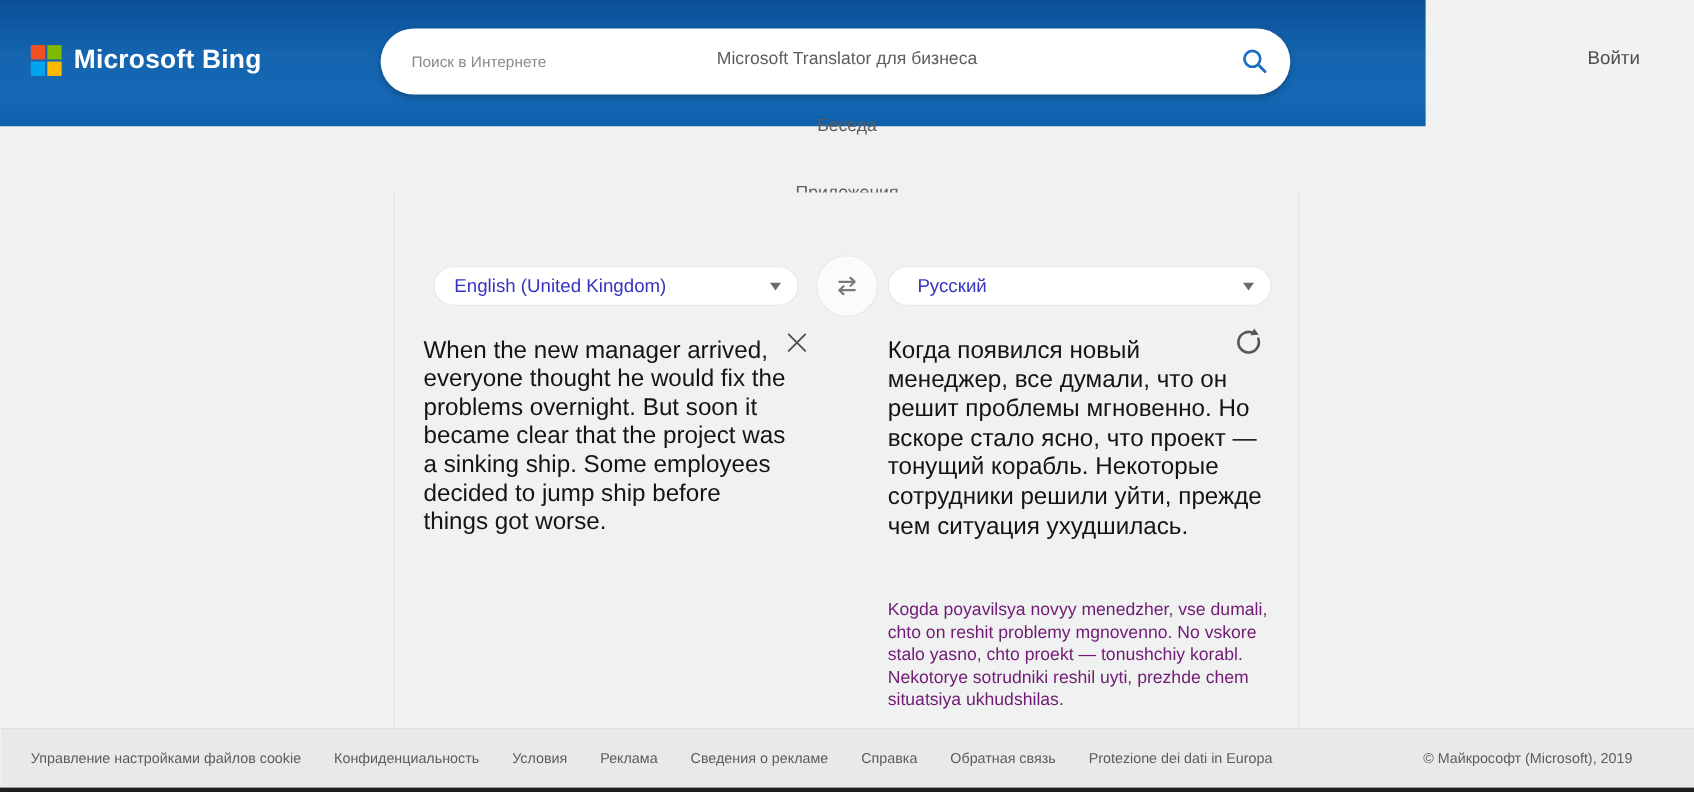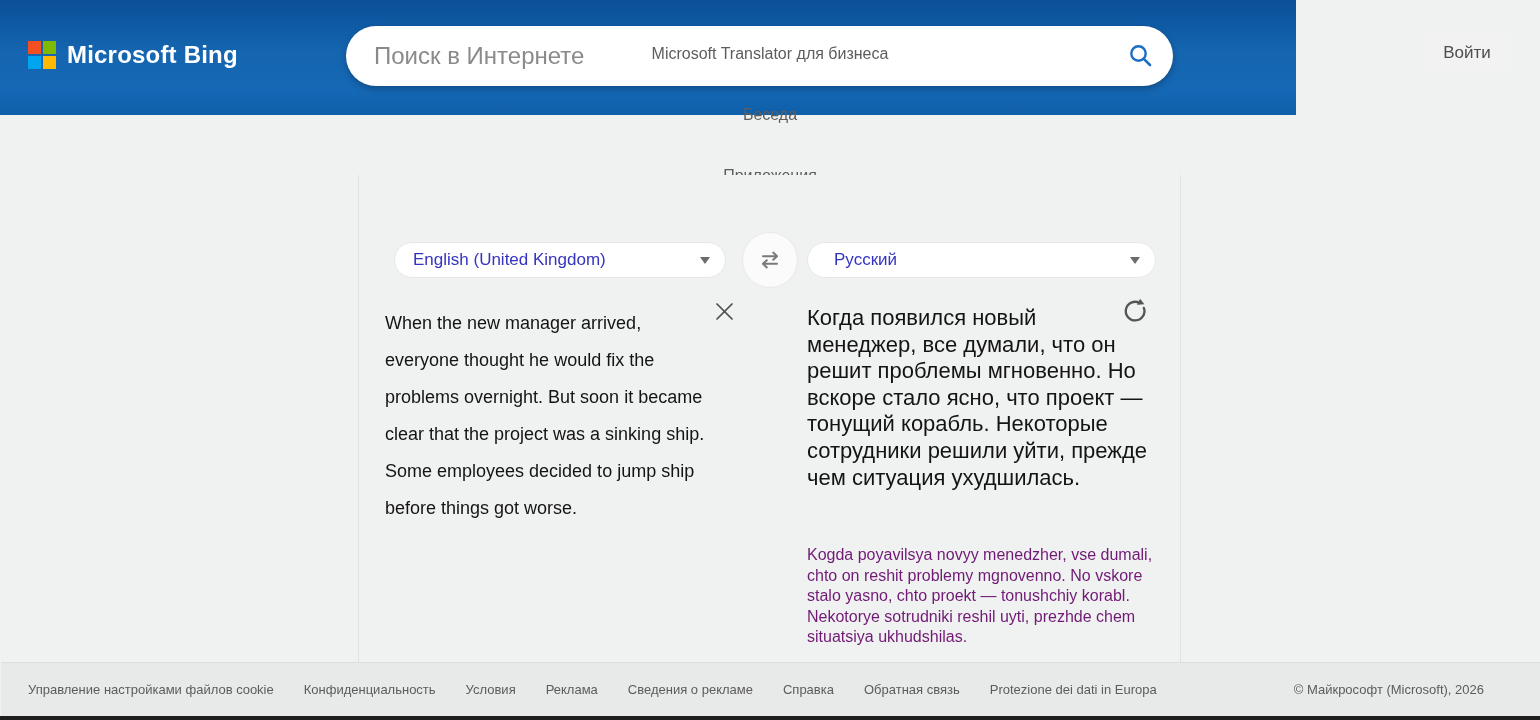--- a/index.html
+++ b/index.html
@@ -20,21 +20,21 @@
   .logo-grid span { display:block; width:13px; height:13px; }
   .brand-name { color:#ffffff; font-size:24px; font-weight:700; letter-spacing:.2px; }
 
   .searchbox {
     position:absolute; left:346px; top:26px; width:827px; height:60px;
     background:#ffffff; border-radius:30px; display:flex; align-items:center;
     box-shadow:0 3px 7px rgba(0,0,0,.25);
   }
   .searchbox input {
     flex:1; height:100%; border:none; outline:none; background:transparent;
-    padding-left:28px; font-size:24px; color:#333;
+    padding-left:28px; font-size:14px; color:#333;
     font-family:"Liberation Sans","DejaVu Sans",sans-serif;
   }
   .searchbox input::placeholder { color:#8a8a8a; }
   .search-btn { width:64px; height:100%; border:none; background:transparent; display:flex; align-items:center; justify-content:center; cursor:pointer; }
 
   .signin-btn {
     position:absolute; left:1424px; top:33px; width:86px; height:39px;
     background:#f2f2f2; border:none; border-radius:3px;
     font-size:17px; color:#4d4d4d; cursor:pointer;
     font-family:"Liberation Sans","DejaVu Sans",sans-serif;
@@ -67,21 +67,21 @@
   .caret { width:0; height:0; border-left:5.5px solid transparent; border-right:5.5px solid transparent; border-top:7px solid #6b6b6b; }
 
   .swap-btn {
     position:absolute; left:383px; top:57px; width:56px; height:56px;
     border-radius:50%; background:#fbfbfb; border:1px solid #e9e9e9;
     display:flex; align-items:center; justify-content:center; cursor:pointer;
   }
 
   .source-text {
     position:absolute; left:26px; top:130px; width:334px;
-    font-size:18px; line-height:37px; color:#141414; cursor:text;
+    font-size:22px; line-height:26px; color:#141414; cursor:text;
   }
   .target-text {
     position:absolute; left:448px; top:130px; width:344px;
     font-size:22px; line-height:26.6px; color:#141414;
   }
   .translit-text {
     position:absolute; left:448px; top:370px; width:346px;
     font-size:16px; line-height:20.5px; color:#701a75;
   }
 
@@ -183,15 +183,15 @@
 
 <div class="footer">
   <span class="footer-link">Управление настройками файлов cookie</span>
   <span class="footer-link">Конфиденциальность</span>
   <span class="footer-link">Условия</span>
   <span class="footer-link">Реклама</span>
   <span class="footer-link">Сведения о рекламе</span>
   <span class="footer-link">Справка</span>
   <span class="footer-link">Обратная связь</span>
   <span class="footer-link">Protezione dei dati in Europa</span>
-  <span class="copyright">© Майкрософт (Microsoft), 2026</span>
+  <span class="copyright">© Майкрософт (Microsoft), 2019</span>
 </div>
 <div class="bottom-edge"></div>
 
 </body></html>

